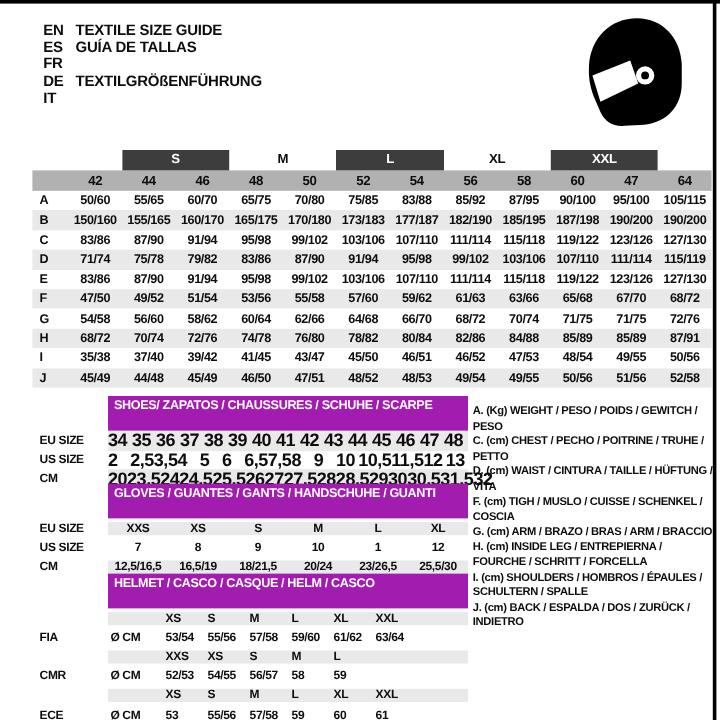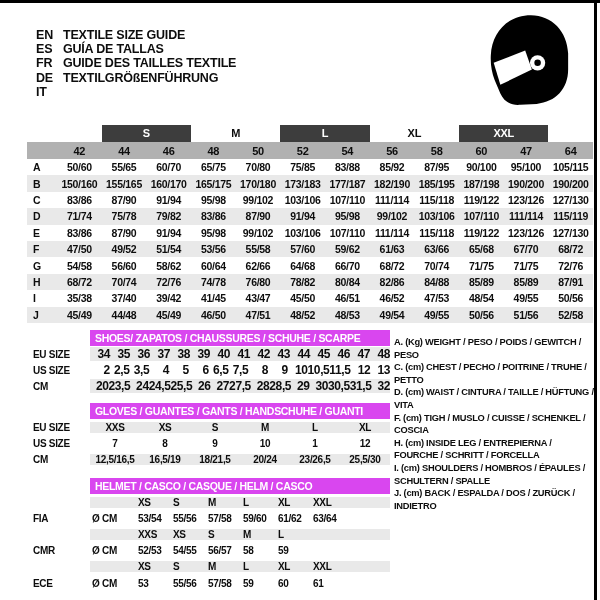--- a/index.html
+++ b/index.html
@@ -2,48 +2,48 @@
 <html><head>
 <meta charset="utf-8">
 <style>
   html,body{margin:0;padding:0;background:#fff;}
   .page{position:relative;width:600px;height:600px;background:#ffffff;overflow:hidden;
         font-family:"Liberation Sans",sans-serif;font-weight:bold;color:#0d0d0d;}
   .top-line{position:absolute;left:0;top:0;width:600px;height:3px;background:#000;}
   .right-line{position:absolute;left:594px;top:0;width:3px;height:600px;background:#000;}
 
   
-  .lang{position:absolute;left:36px;top:28px;font-size:12.5px;letter-spacing:-0.2px;}
+  .lang{position:absolute;left:36px;top:18px;font-size:12.5px;letter-spacing:-0.2px;}
   .lang-row{display:flex;line-height:14.2px;}
   .lang-code{width:27px;}
 
   
   .logo{position:absolute;left:487px;top:13px;}
 
   
   .ttable{position:absolute;left:27px;top:124px;width:566px;font-size:10.5px;letter-spacing:-0.3px;}
   .t-row{display:grid;grid-template-columns:30px repeat(12,1fr);align-items:center;}
   .group-row{height:18px;}
   .group{text-align:center;font-size:11px;height:17px;line-height:17px;grid-row:1;}
   .group.dark{background:#3d3d3d;color:#fff;}
   .num-row{height:17px;background:#b1b1b1;font-size:11px;}
   .data-row{height:16.4px;}
   .data-row.shaded{background:#e9e9e9;}
   .cell{text-align:center;white-space:nowrap;}
   .cell.lab{text-align:left;padding-left:6px;}
 
   
   .sec{position:absolute;left:30px;width:560px;font-size:10px;letter-spacing:-0.3px;}
-  .bar{margin-left:60px;width:300px;box-sizing:border-box;background:#d946ef;color:#fff;
-       height:16px;line-height:16.5px;padding-left:5px;font-size:10.5px;white-space:nowrap;}
+  .bar{margin-left:60px;width:300px;box-sizing:border-box;background:#a21caf;color:#fff;
+       height:29px;line-height:16.5px;padding-left:5px;font-size:10.5px;white-space:nowrap;}
   .srow{display:flex;align-items:center;height:16.2px;}
   .srow .slabel{width:60px;padding-left:3px;box-sizing:border-box;}
   .srow .sgrid{width:300px;display:grid;align-items:center;}
   .srow.shaded .sgrid{background:#e9e9e9;}
-  .sec-shoes .sgrid{grid-template-columns:repeat(15,1fr);font-size:12px;letter-spacing:-0.4px;text-align:right;}
+  .sec-shoes .sgrid{grid-template-columns:repeat(15,1fr);font-size:15px;letter-spacing:-0.4px;text-align:left;}
   .sec-gloves .sgrid{grid-template-columns:repeat(6,1fr);text-align:center;}
   .sec-helmet .sgrid{grid-template-columns:46px repeat(6,35px) 1fr;text-align:left;}
   .sec-helmet .sgrid div{padding-left:2px;white-space:nowrap;}
   .sgrid div{white-space:nowrap;}
 
   
   .legend{position:absolute;left:394px;top:336px;width:200px;font-size:9.3px;
           line-height:12.6px;letter-spacing:-0.25px;}
   .legend-item{margin:0;}
 </style>
@@ -58,21 +58,20 @@
       <div class="lang-row">
         <div class="lang-code">EN</div>
         <div class="lang-text">TEXTILE SIZE GUIDE</div>
       </div>
       <div class="lang-row">
         <div class="lang-code">ES</div>
         <div class="lang-text">GUÍA DE TALLAS</div>
       </div>
       <div class="lang-row">
         <div class="lang-code">FR</div>
-        <div class="lang-text">GUIDE DES TAILLES TEXTILE</div>
       </div>
       <div class="lang-row">
         <div class="lang-code">DE</div>
         <div class="lang-text">TEXTILGRÖßENFÜHRUNG</div>
       </div>
       <div class="lang-row">
         <div class="lang-code">IT</div>
       </div>
     </div>
 
@@ -441,17 +440,18 @@
           </div>
         </div>
       </div>
   </div>
 
   <div class="legend" id="legend-block">
       <div class="legend-item">A. (Kg) WEIGHT / PESO / POIDS / GEWITCH / PESO</div>
       <div class="legend-item">C. (cm) CHEST / PECHO / POITRINE / TRUHE / PETTO</div>
       <div class="legend-item">D. (cm) WAIST / CINTURA / TAILLE / HÜFTUNG / VITA</div>
       <div class="legend-item">F. (cm) TIGH / MUSLO / CUISSE / SCHENKEL / COSCIA</div>
+      <div class="legend-item">G. (cm) ARM / BRAZO / BRAS / ARM / BRACCIO</div>
       <div class="legend-item">H. (cm) INSIDE LEG / ENTREPIERNA / FOURCHE / SCHRITT / FORCELLA</div>
       <div class="legend-item">I. (cm) SHOULDERS / HOMBROS / ÉPAULES / SCHULTERN / SPALLE</div>
       <div class="legend-item">J. (cm) BACK / ESPALDA / DOS / ZURÜCK / INDIETRO</div>
     </div>
 </div>
 
 </body></html>

